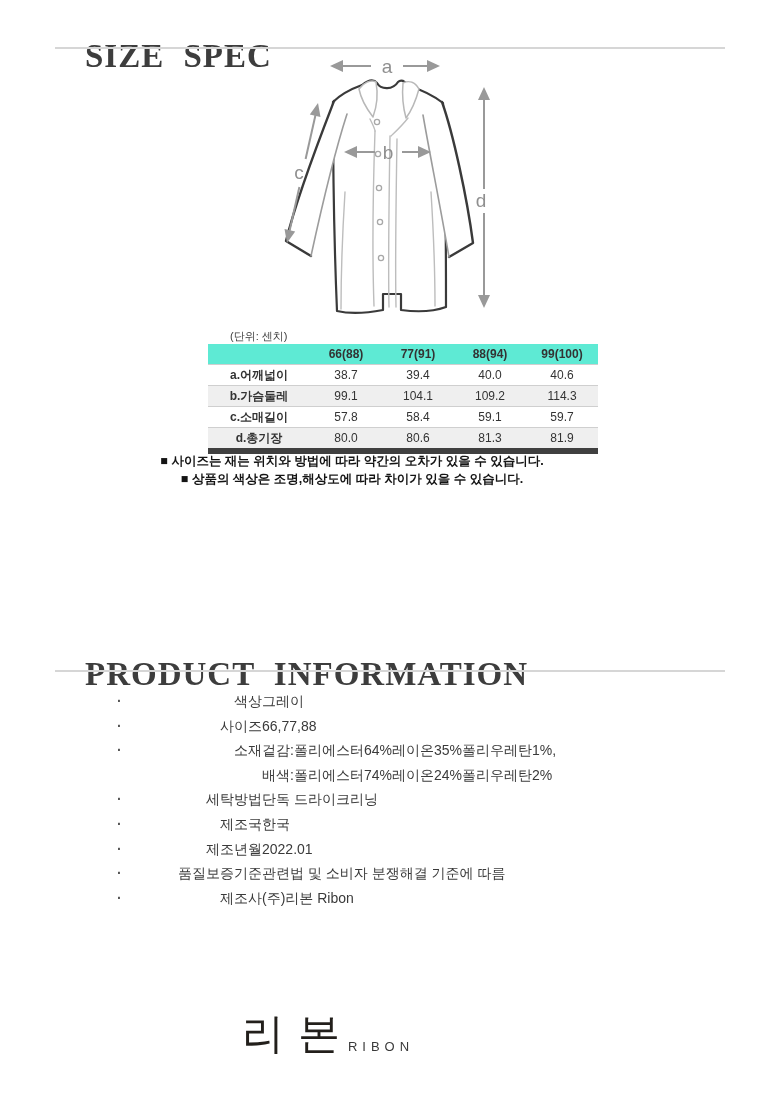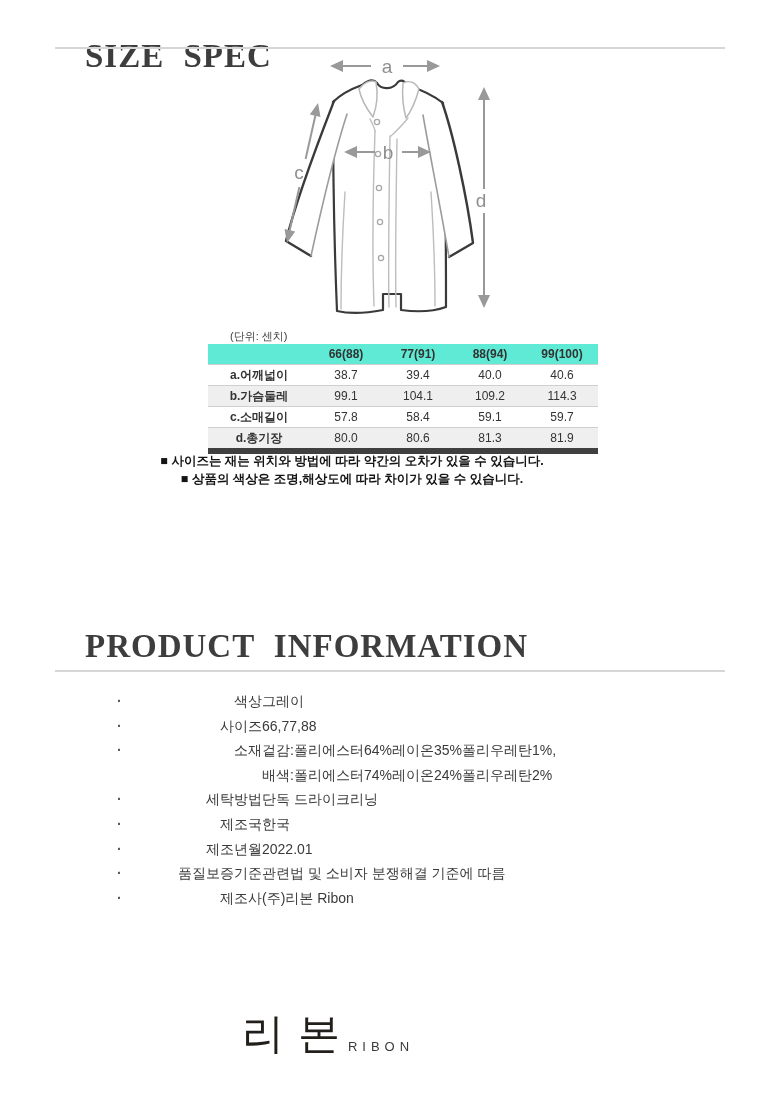--- a/index.html
+++ b/index.html
@@ -7,21 +7,21 @@
   .page{position:relative;width:780px;height:1104px;background:#fff;overflow:hidden;}
 
   
   .sec-title{
     position:absolute;left:85px;
     font-family:"Liberation Serif","DejaVu Serif",serif;
     font-weight:700;font-size:33px;color:#3d3d3d;
     letter-spacing:1px;word-spacing:10px;white-space:nowrap;
   }
   #title-size{top:6px;margin-top:32px;}
-  #title-product{top:628px;}
+  #title-product{top:656px;}
   .rule{position:absolute;left:55px;width:670px;border-top:2px solid #d6d6d6;}
   #rule-size{top:47px;}
   #rule-product{top:670px;}
 
   
   .diagram{position:absolute;left:278px;top:55px;}
   .diagram text{font-family:"Liberation Sans","DejaVu Sans",sans-serif;font-size:19px;fill:#8f8f8f;text-anchor:middle;}
 
   
   .unit{position:absolute;left:220px;top:329px;font-size:11px;color:#3c3c3c;margin-left:10px;}

